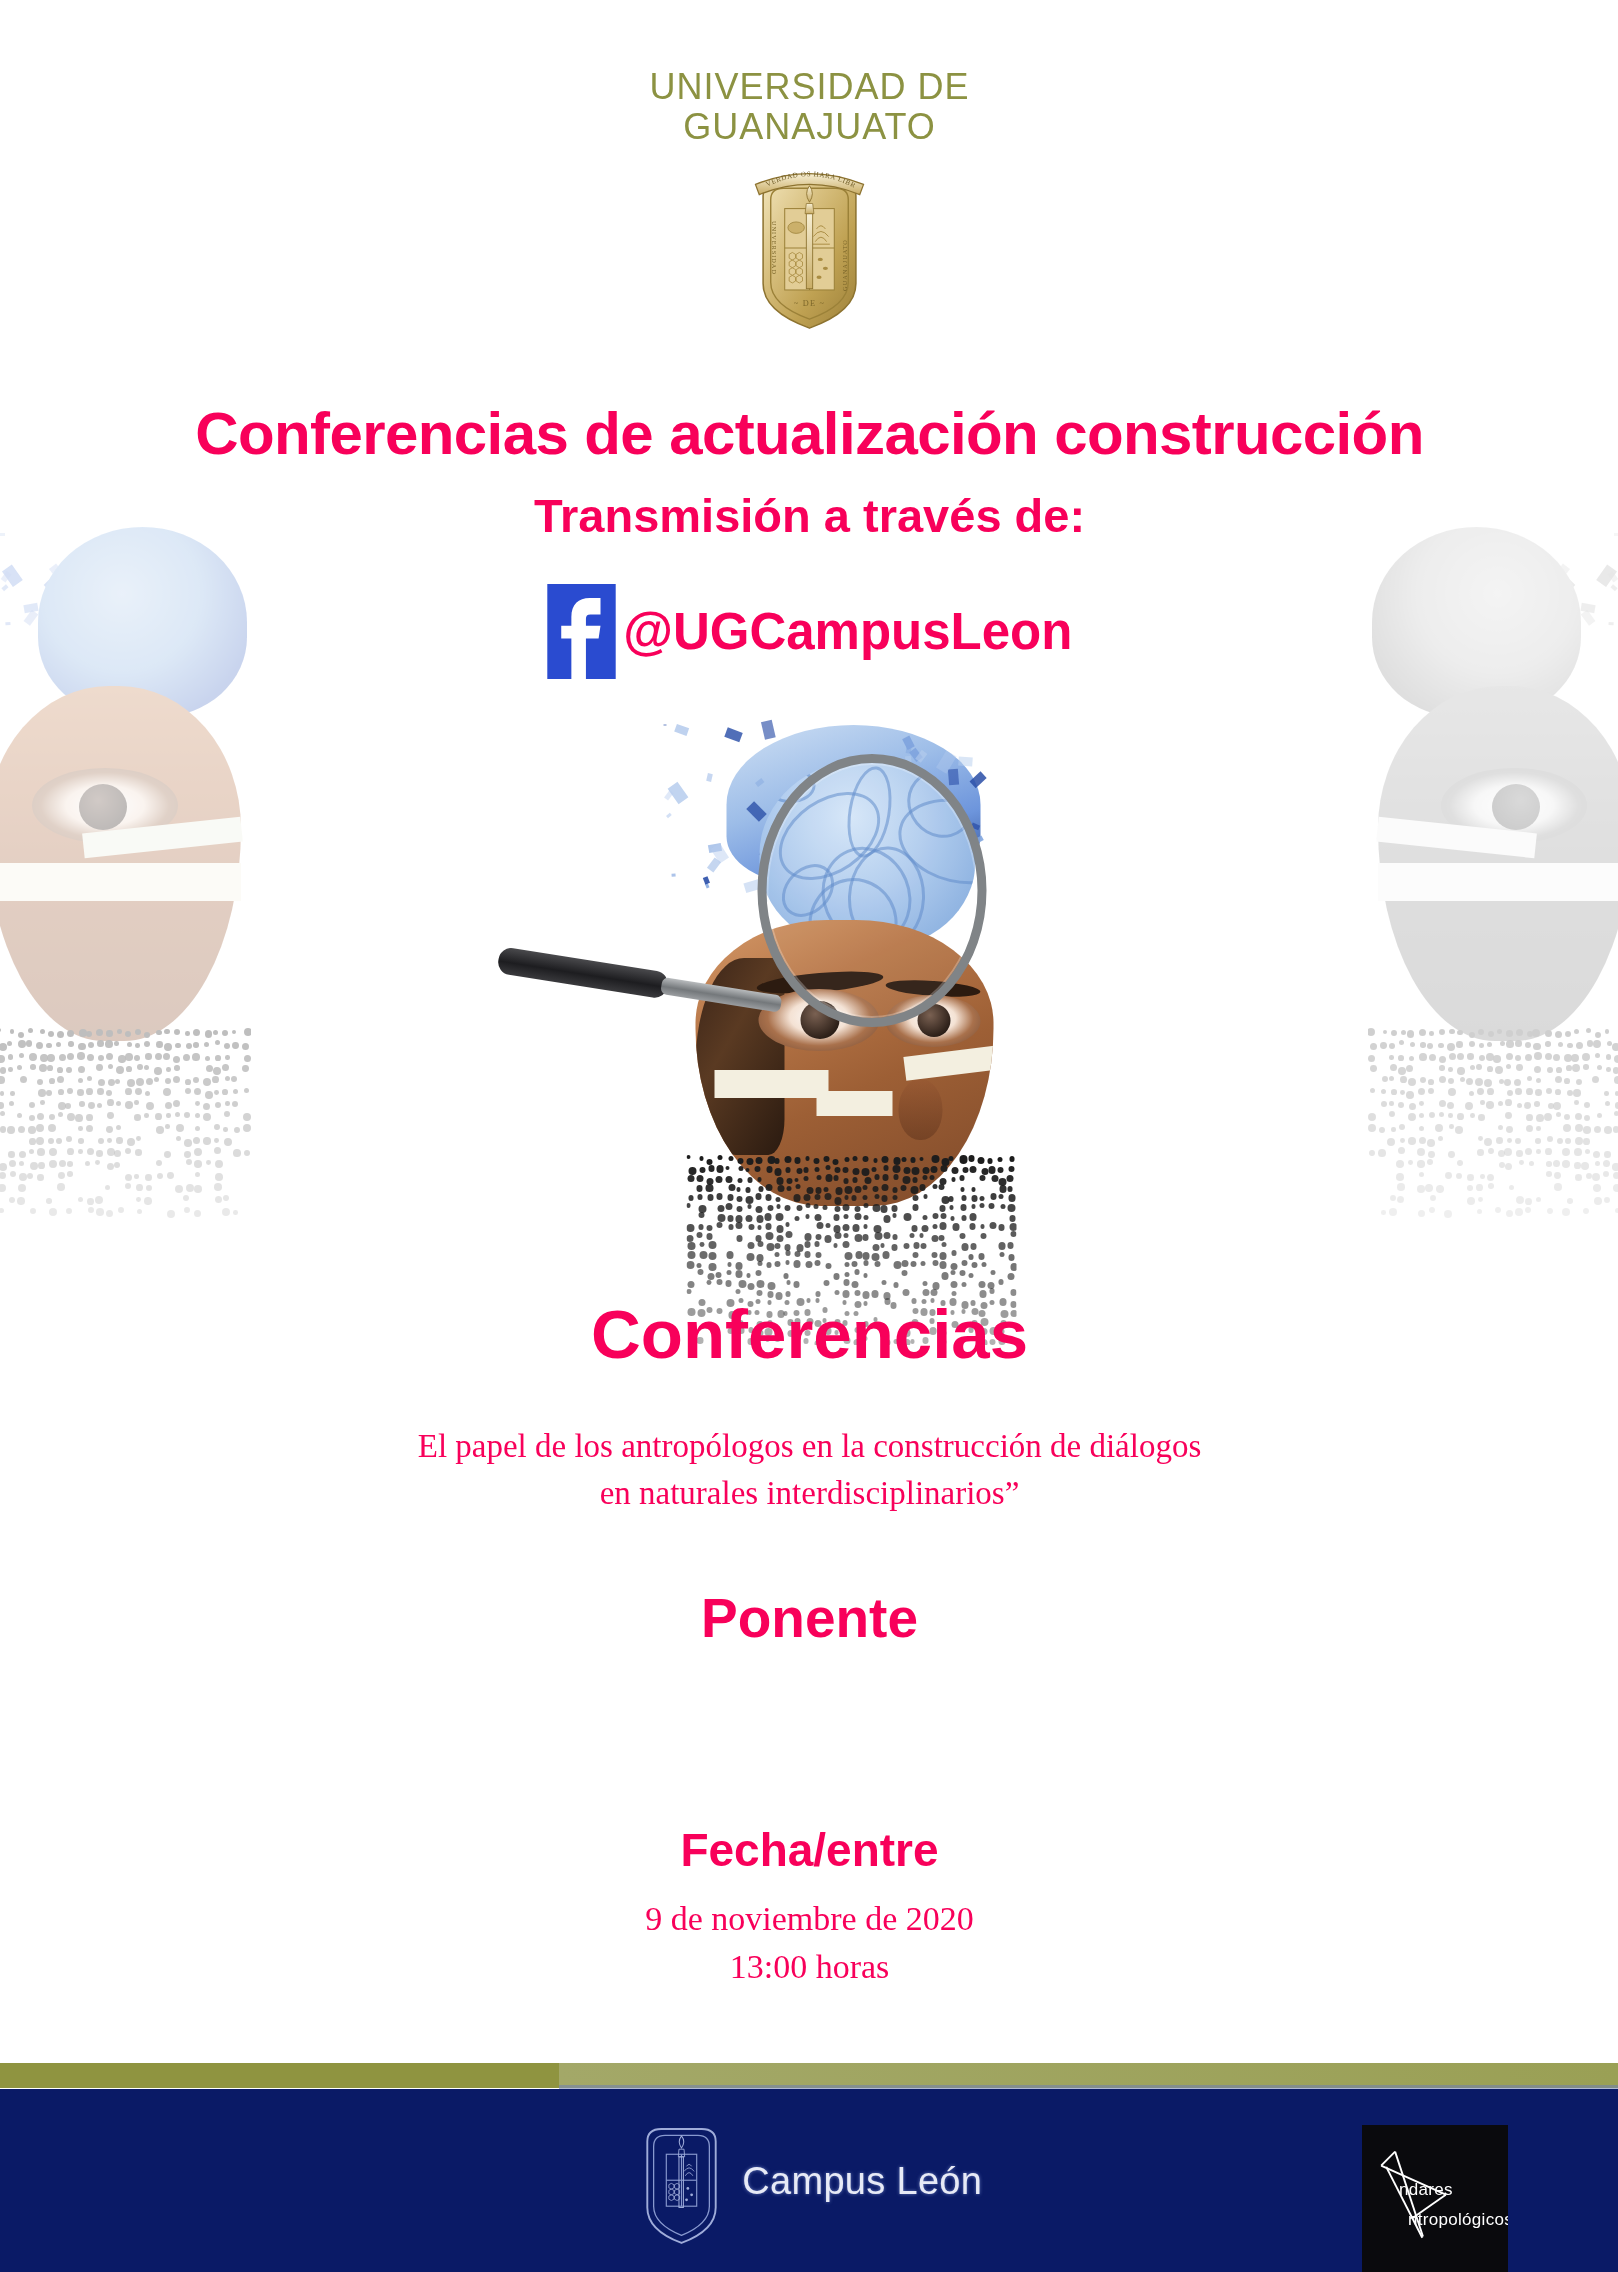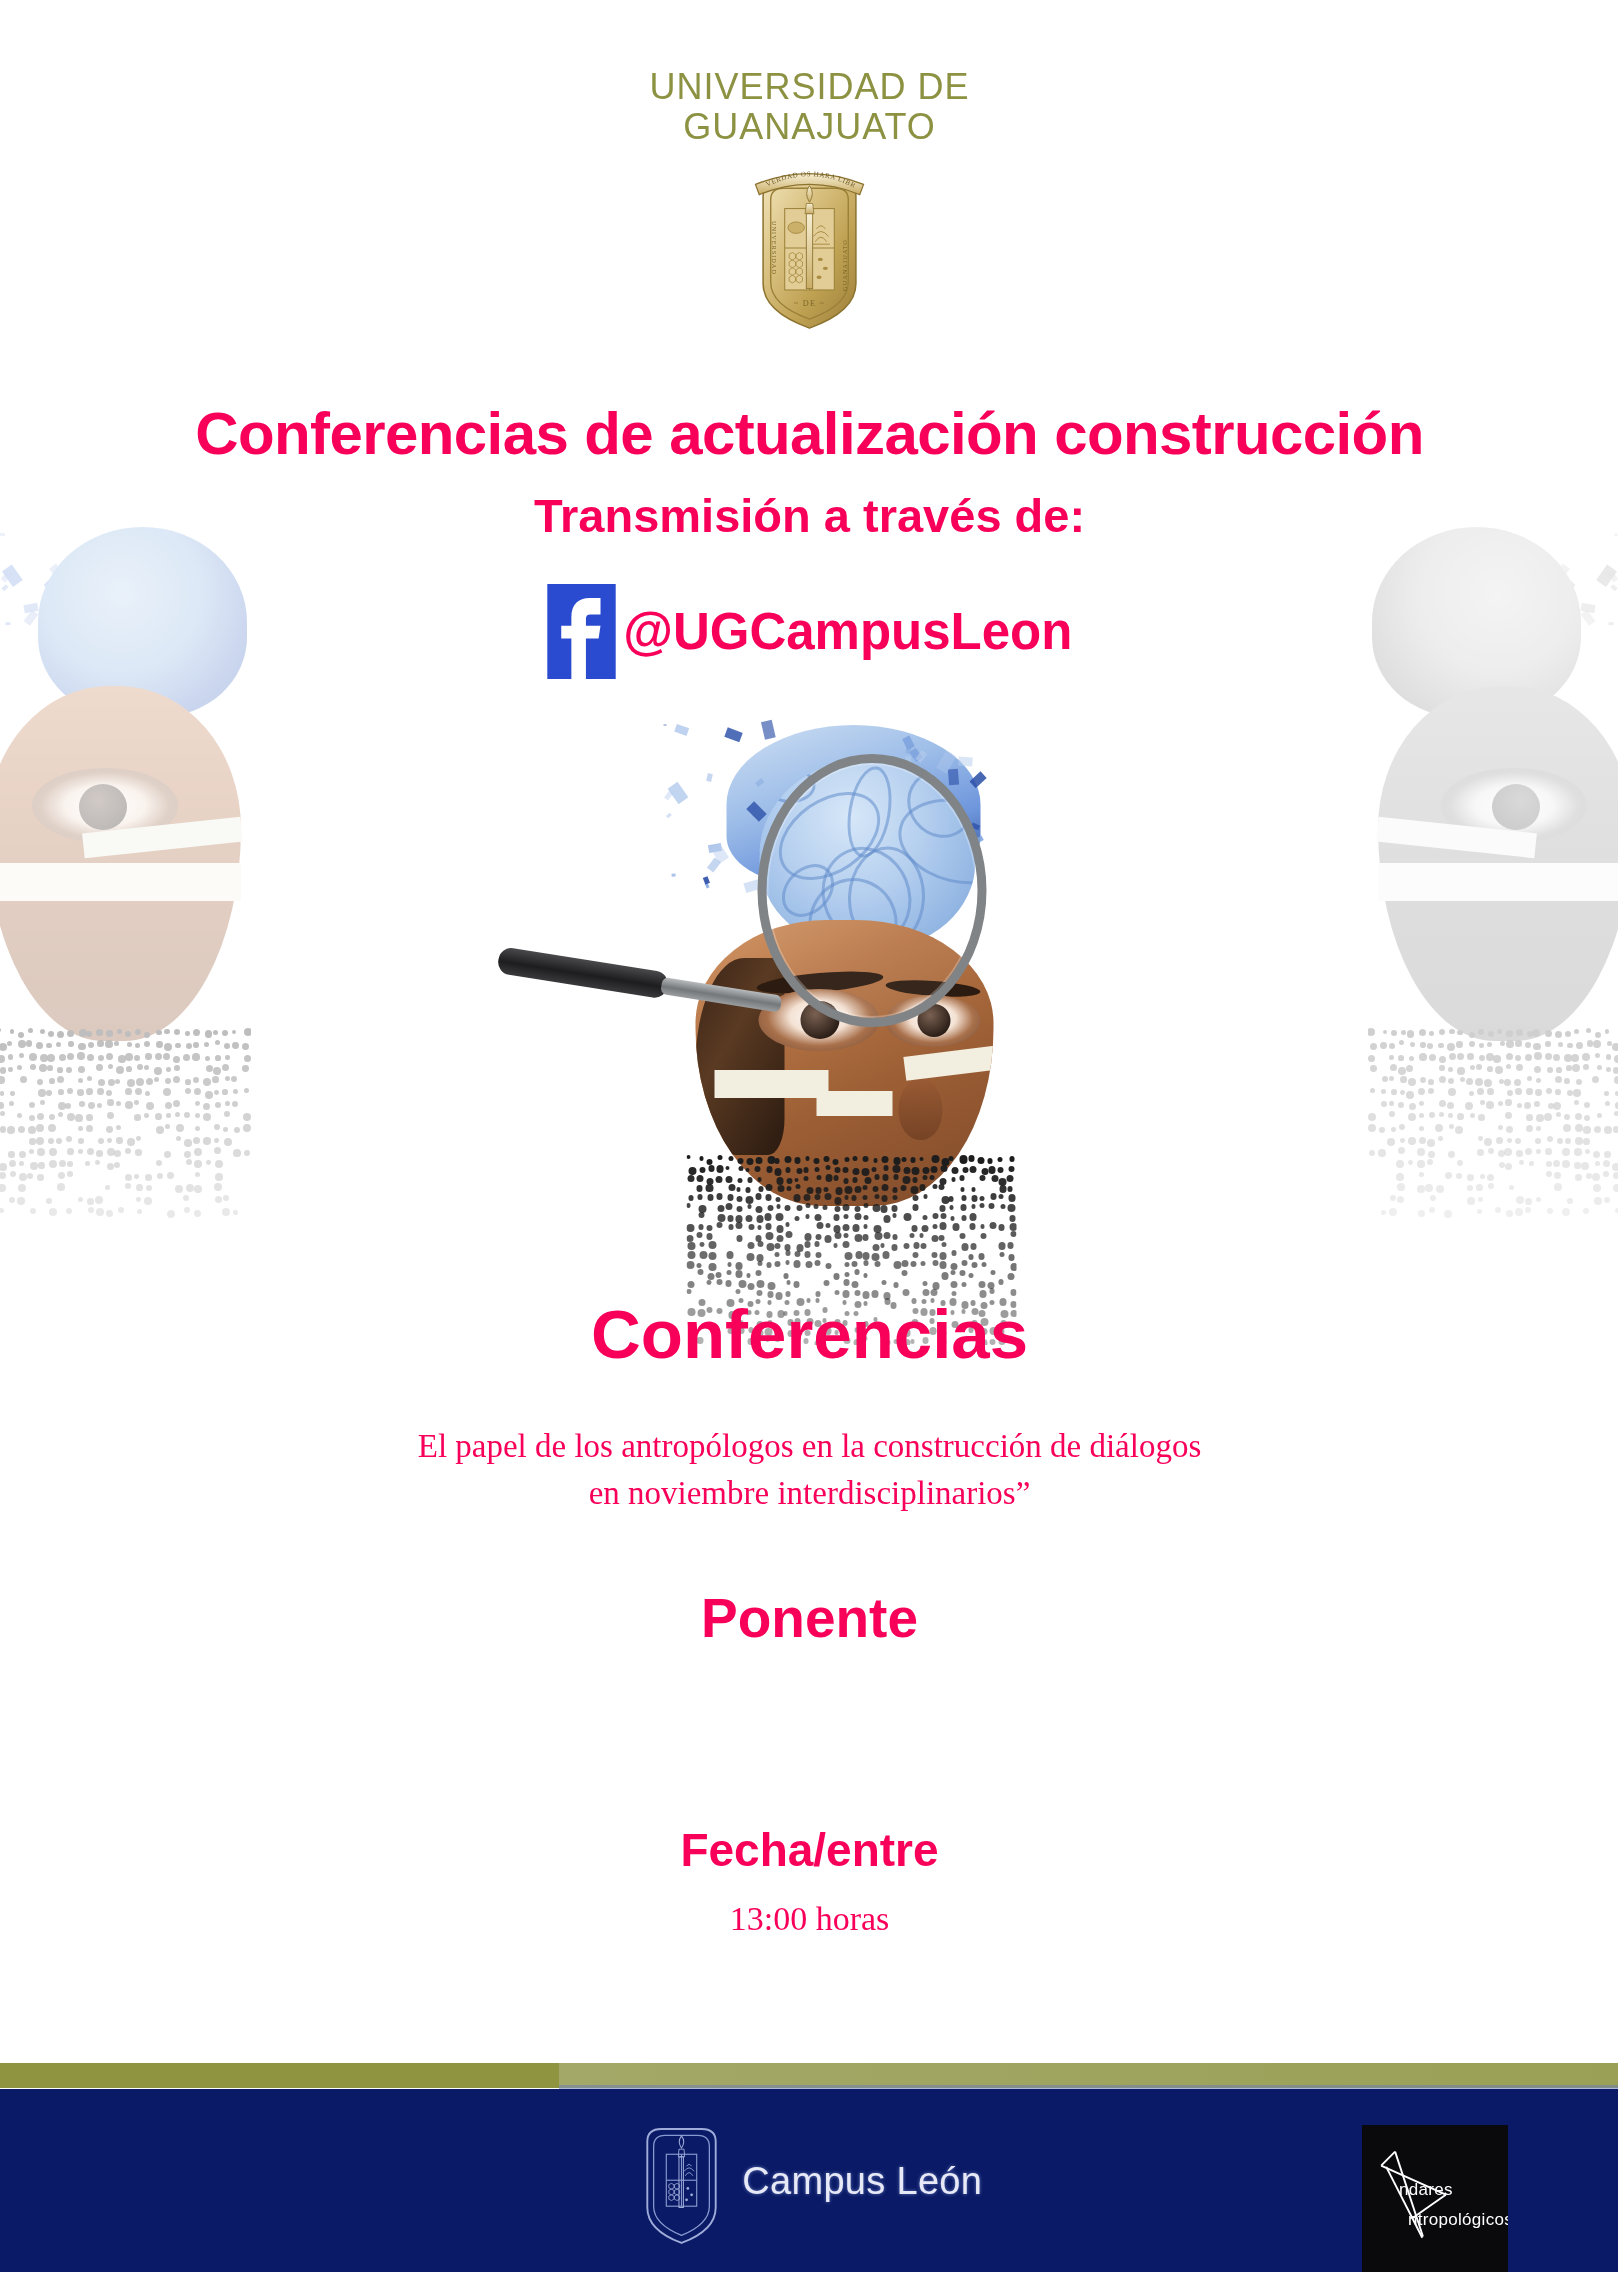--- a/index.html
+++ b/index.html
@@ -1530,27 +1530,28 @@
       <div class="gh-grip"></div>
       <div class="gh-neck"></div>
     </div>
     <div class="glass-lens"></div>
   </div>
 
   <div class="conferencia">Conferencias</div>
 
   <div class="quote">
     <div>El papel de los antropólogos en la construcción de diálogos</div>
-    <div>en noviembre interdisciplinarios”</div>
+    <div>en naturales interdisciplinarios”</div>
   </div>
 
   <div class="ponente">Ponente</div>
 
   <div class="fecha-h">Fecha/entre</div>
   <div class="fecha-b">
+    <div>9 de noviembre de 2020</div>
     <div>13:00 horas</div>
   </div>
 
   <div class="olive-bar"></div>
   <div class="olive-seam"></div>
   <div class="navy"></div>
 
   <div class="footer-center">
     <span class="fcrest">
       <svg viewBox="0 0 140 210" width="89" height="133" aria-hidden="true">

